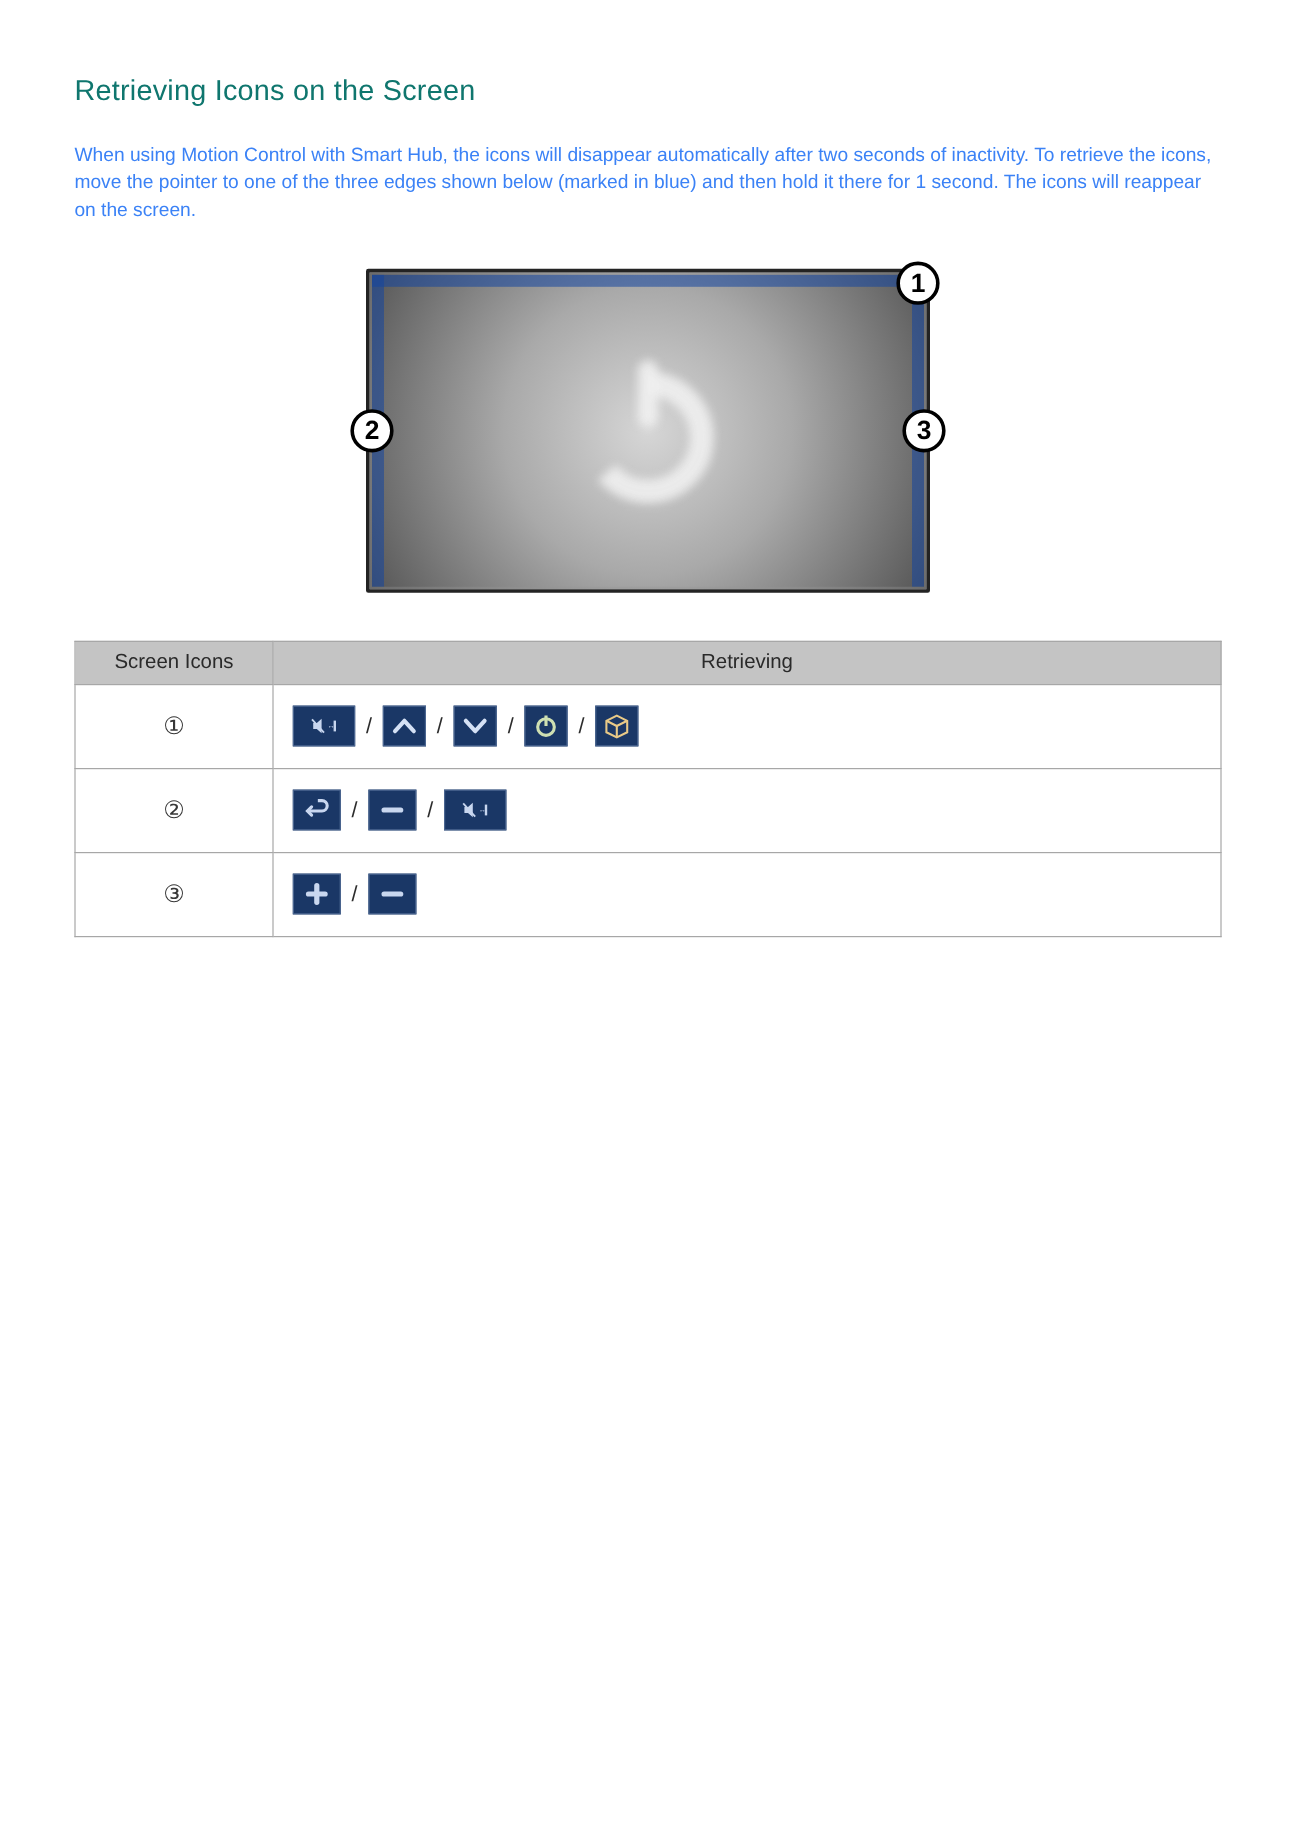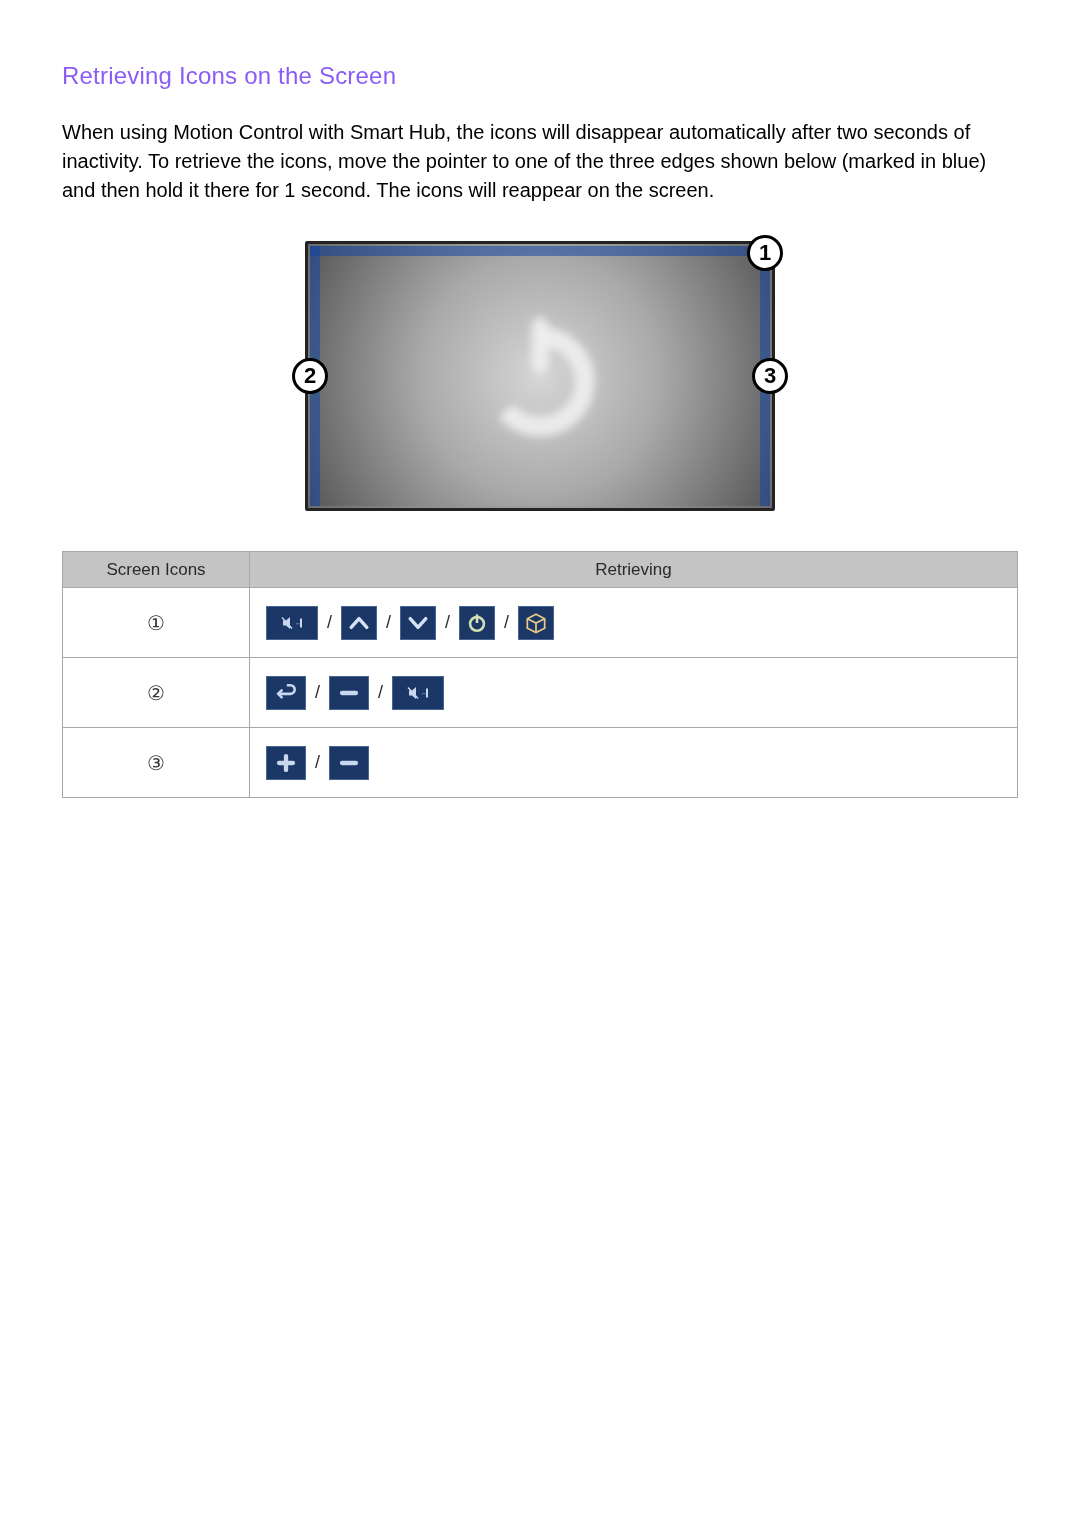--- a/index.html
+++ b/index.html
@@ -9,28 +9,28 @@
     background: #ffffff;
     font-family: Arial, Helvetica, sans-serif;
     color: #373737;
   }
   .page {
     padding: 62px 62px 0 62px;
   }
   h2.title {
     font-size: 24px;
     font-weight: 500;
-    color: #8b5cf6;
+    color: #0f766e;
     margin-bottom: 28px;
     letter-spacing: 0.2px;
   }
   p.body {
-    font-size: 20px;
+    font-size: 16px;
     line-height: 1.45;
-    color: #000000;
+    color: #3b82f6;
     margin-bottom: 36px;
   }
 
   
   .illus-wrap {
     width: 470px;
     margin: 0 auto 40px auto;
     position: relative;
   }
   .tv {
@@ -92,21 +92,21 @@
     vertical-align:middle;
   }
   table.icn th {
     background:#c4c4c4;
     font-weight:400;
     color:#2a2a2a;
     height:36px;
     text-align:center;
   }
   table.icn td { height:70px; }
-  .col-icons { width:187px; text-align:center; }
+  .col-icons { width:165px; text-align:center; }
   .cell-pad { padding:14px 16px; display:flex; align-items:center; gap:8px; flex-wrap:wrap; }
   .sep { color:#2c2c2c; font-size:18px; padding:0 1px; }
   .circnum { font-size:20px; }
 
   
   .tile {
     width:40px; height:34px;
     background:#1a3766;
     border:1px solid #4a6590;
     display:flex; align-items:center; justify-content:center;

